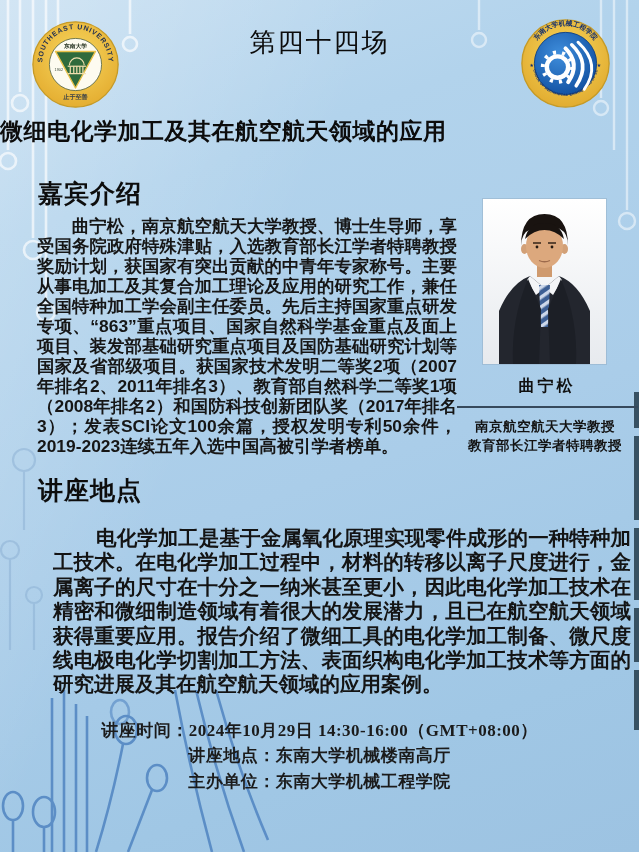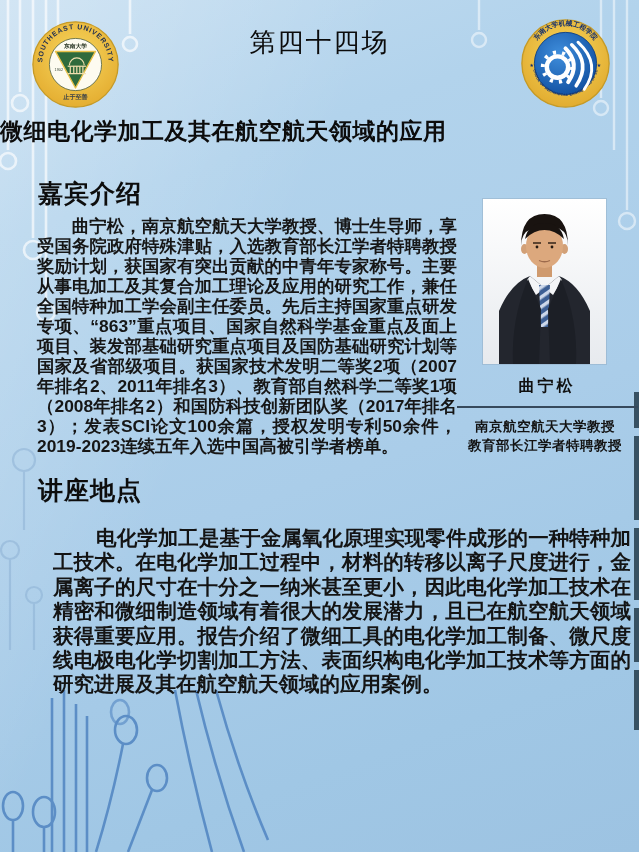--- a/index.html
+++ b/index.html
@@ -237,14 +237,25 @@
   <div class="speaker-name">曲宁松</div>
   <div class="divider"></div>
   <div class="speaker-titles">
     <div>南京航空航天大学教授</div>
     <div>教育部长江学者特聘教授</div>
   </div>
 
   <h2 class="section-heading h-abstract">讲座地点</h2>
   <p class="abstract-text">电化学加工是基于金属氧化原理实现零件成形的一种特种加工技术。在电化学加工过程中，材料的转移以离子尺度进行，金属离子的尺寸在十分之一纳米甚至更小，因此电化学加工技术在精密和微细制造领域有着很大的发展潜力，且已在航空航天领域获得重要应用。报告介绍了微细工具的电化学加工制备、微尺度线电极电化学切割加工方法、表面织构电化学加工技术等方面的研究进展及其在航空航天领域的应用案例。</p>
 
+  <div class="info">
+    <div class="info-line">
+      <span>讲座时间：</span><span>2024年10月29日 14:30-16:00（GMT+08:00）</span>
+    </div>
+    <div class="info-line">
+      <span>讲座地点：</span><span>东南大学机械楼南高厅</span>
+    </div>
+    <div class="info-line">
+      <span>主办单位：</span><span>东南大学机械工程学院</span>
+    </div>
+  </div>
 
 </div>
 
 </body></html>

